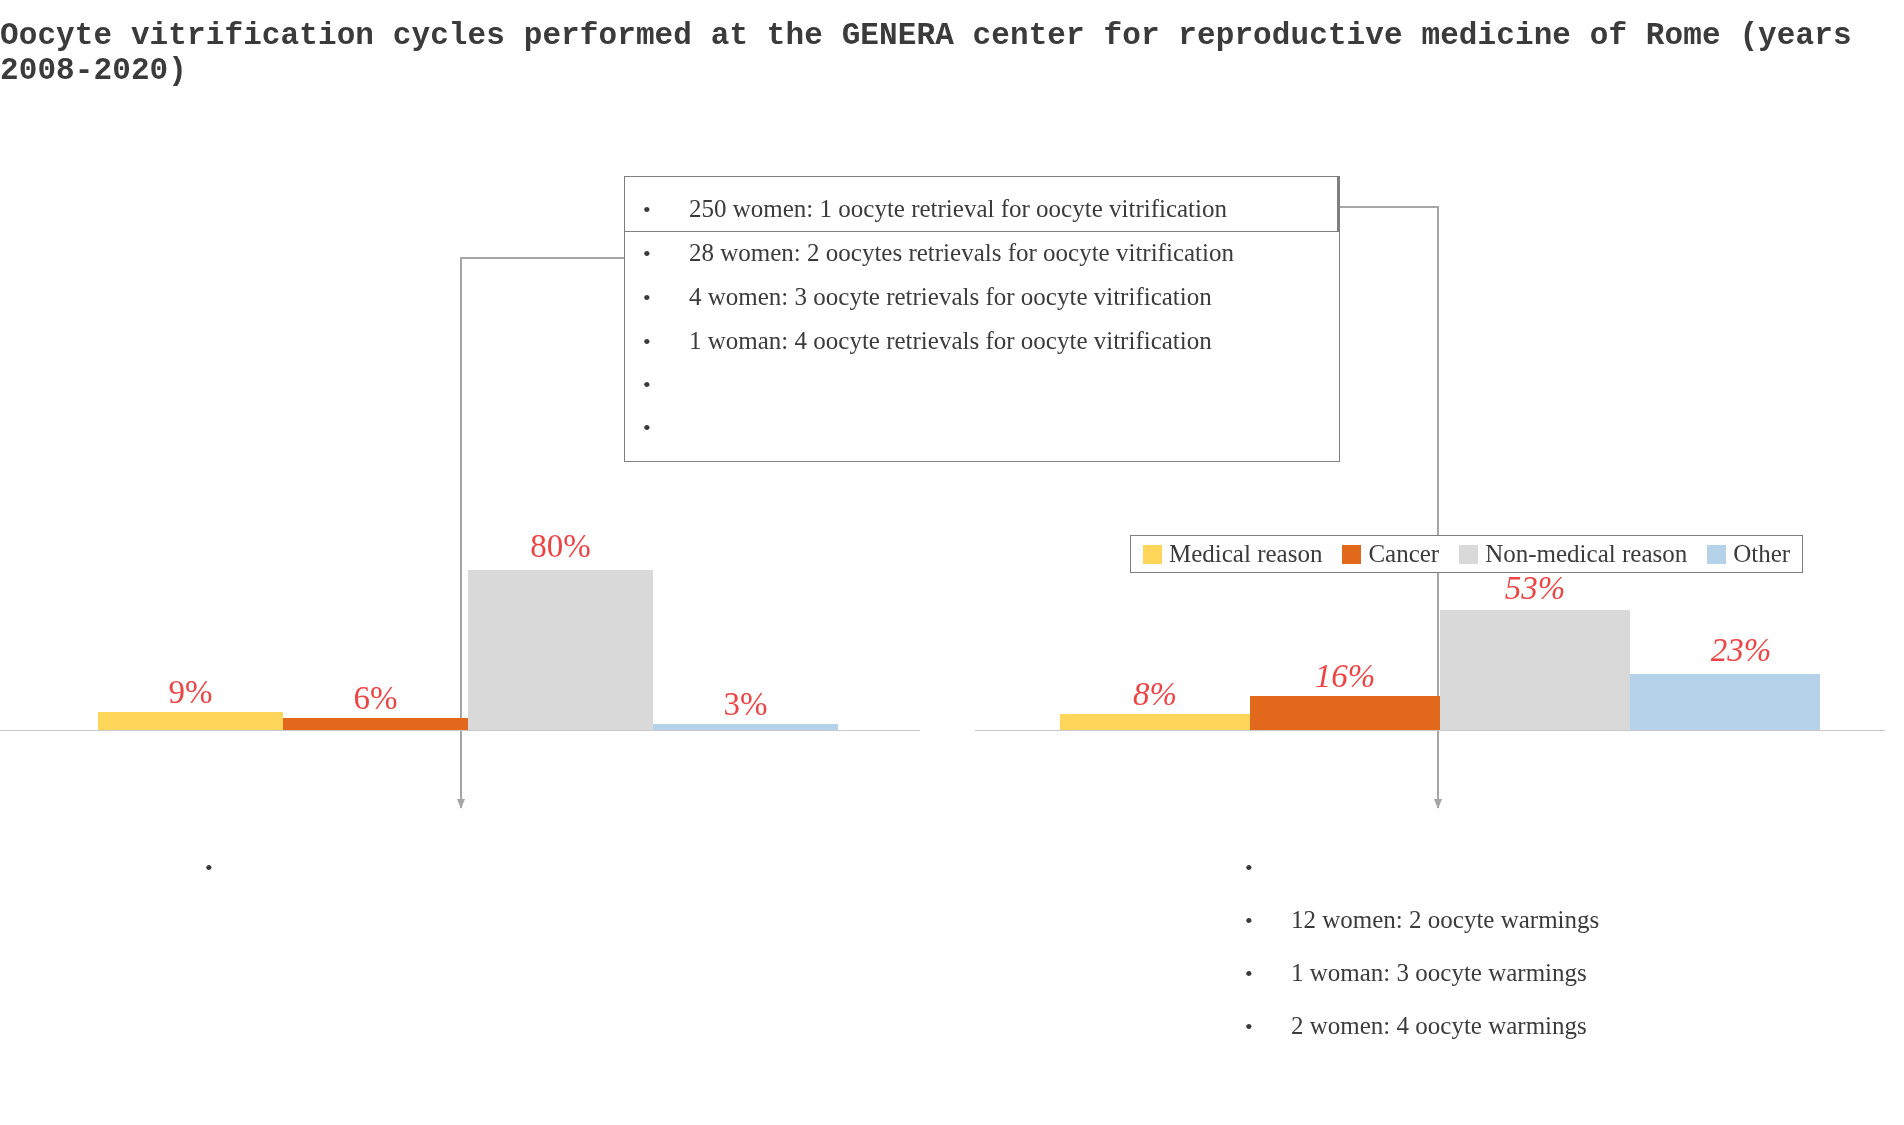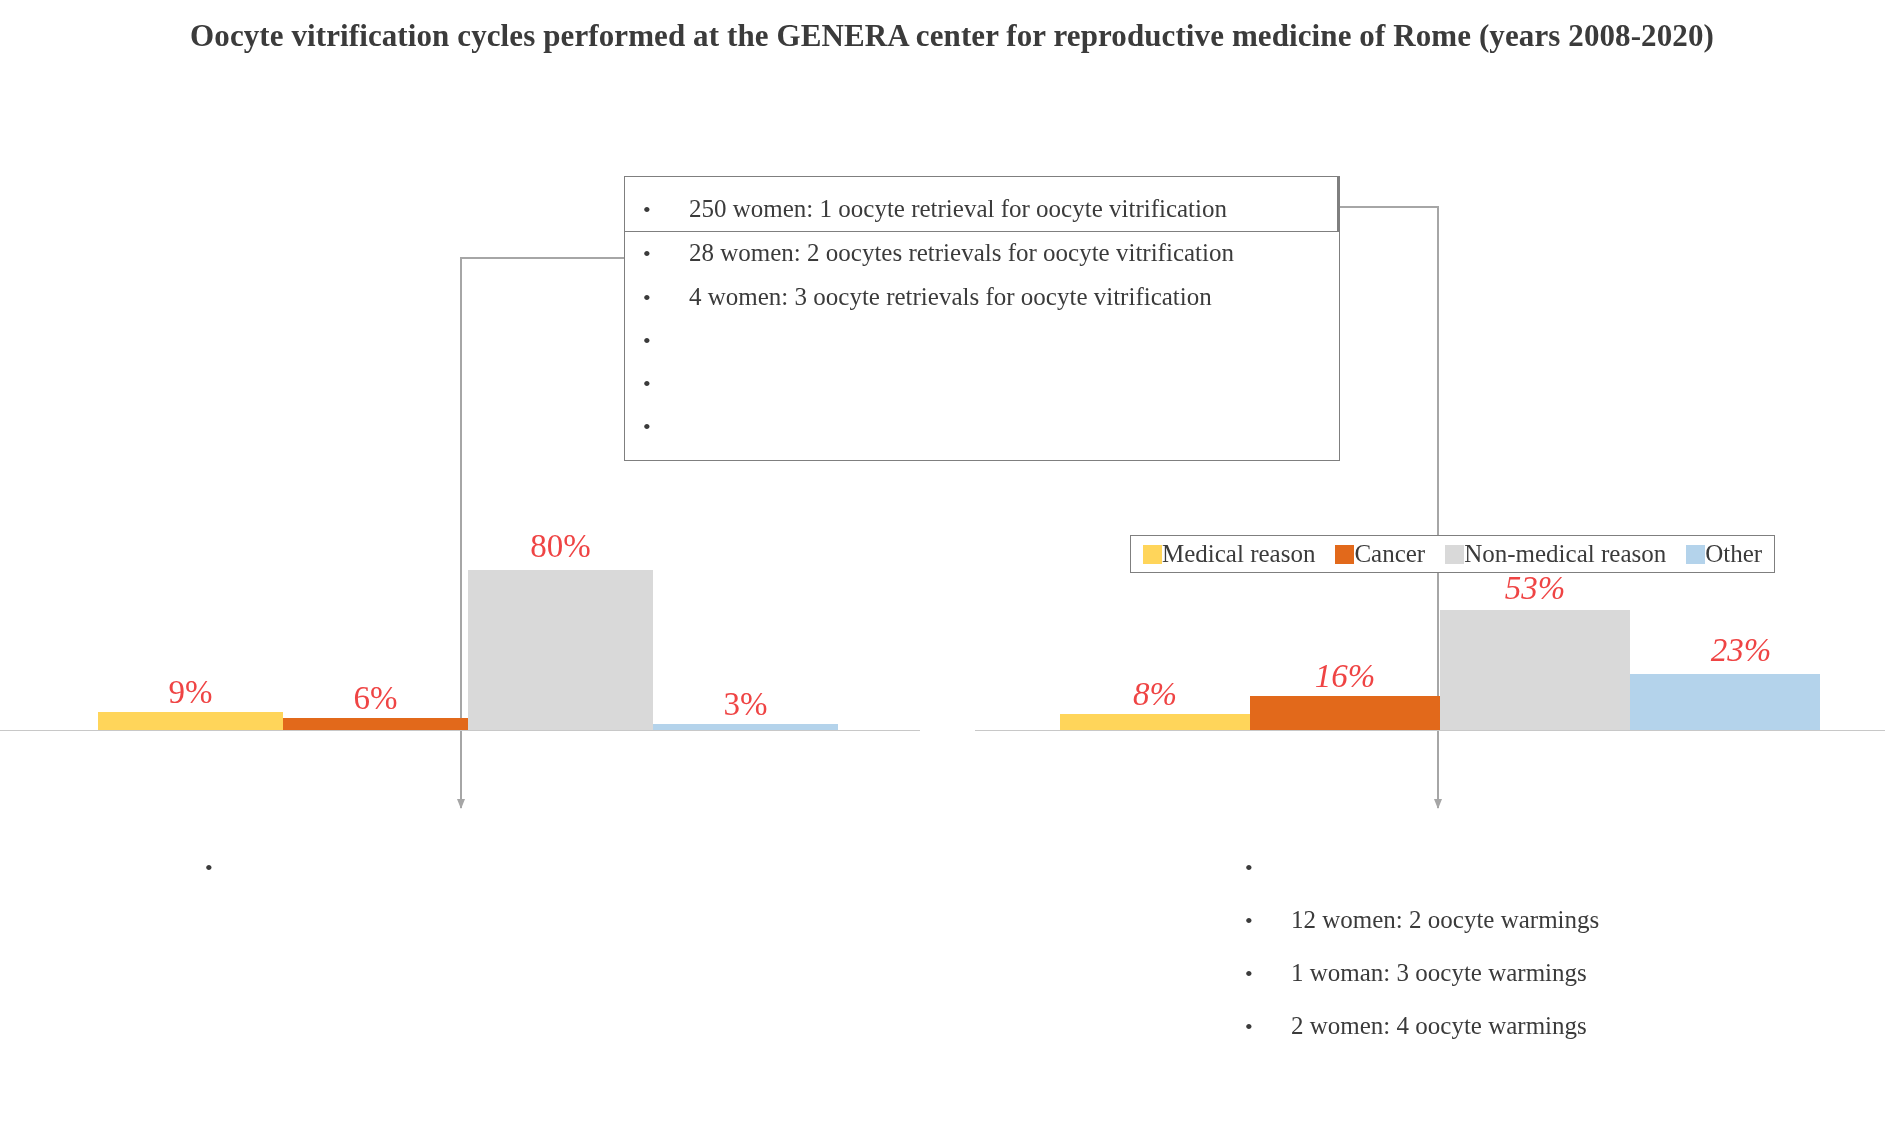--- a/index.html
+++ b/index.html
@@ -15,25 +15,25 @@
     color: #404040;
     overflow: hidden;
   }
 
   
   #chart-title {
     position: absolute;
     left: 0;
     top: 18px;
     width: 1904px;
-    text-align: center;
     font-size: 31px;
     font-weight: bold;
     color: #3b3b3b;
     letter-spacing: 0.1px;
+    font-family: Liberation Mono, monospace;
   }
 
   
   .panel {
     position: absolute;
   }
   .baseline {
     position: absolute;
     height: 1px;
     background: #c8c8c8;
@@ -116,21 +116,21 @@
     background: #ffffff;
     box-sizing: border-box;
     display: flex;
     align-items: center;
     padding: 4px 12px;
     gap: 20px;
   }
   .legend-item {
     display: flex;
     align-items: center;
-    gap: 0;
+    gap: 7px;
     white-space: nowrap;
   }
   .legend-swatch {
     width: 19px;
     height: 19px;
     display: inline-block;
   }
   .legend-text {
     font-size: 25px;
     color: #3b3b3b;
@@ -172,20 +172,21 @@
     <li>
       <span class="bullet">•</span>
       <span>28 women: 2 oocytes retrievals for oocyte vitrification</span>
     </li>
     <li>
       <span class="bullet">•</span>
       <span>4 women: 3 oocyte retrievals for oocyte vitrification</span>
     </li>
     <li>
       <span class="bullet">•</span>
+      <span>1 woman: 4 oocyte retrievals for oocyte vitrification</span>
     </li>
     <li>
       <span class="bullet">•</span>
     </li>
     <li>
       <span class="bullet">•</span>
     </li>
   </ul>
 </div>
 

